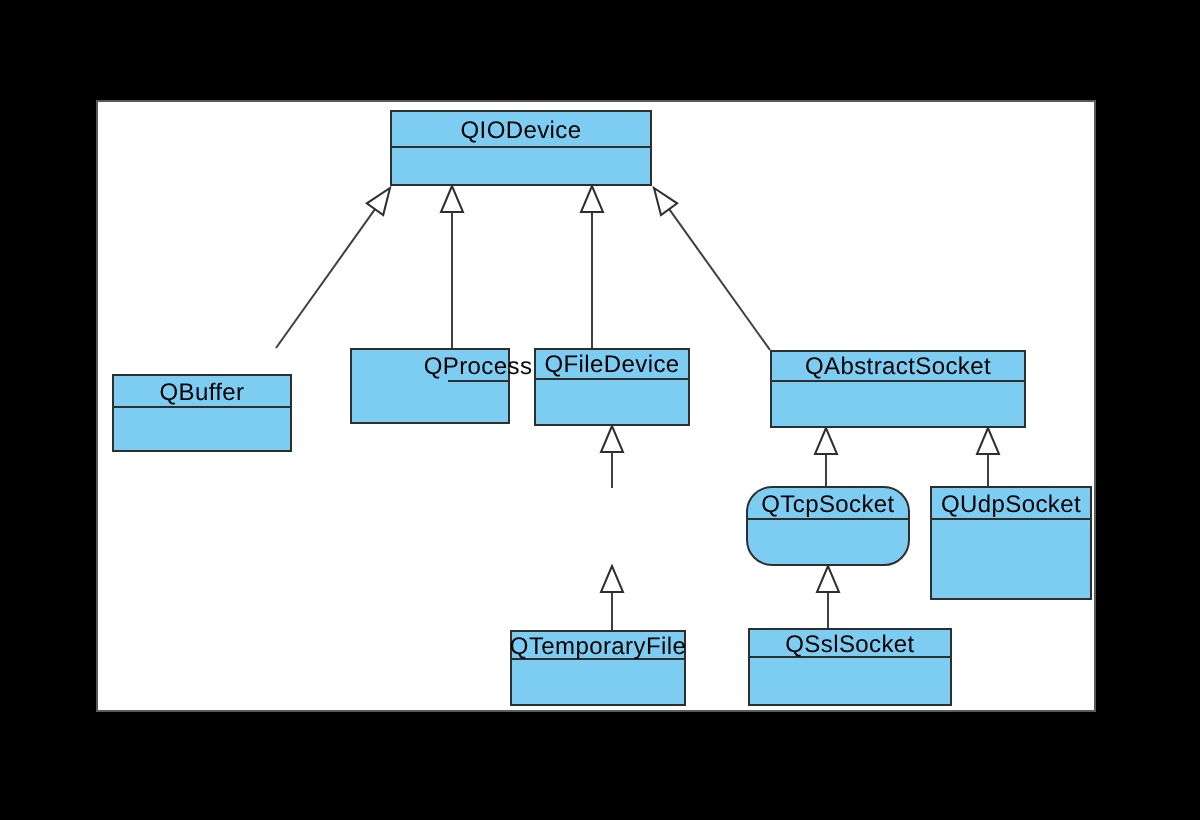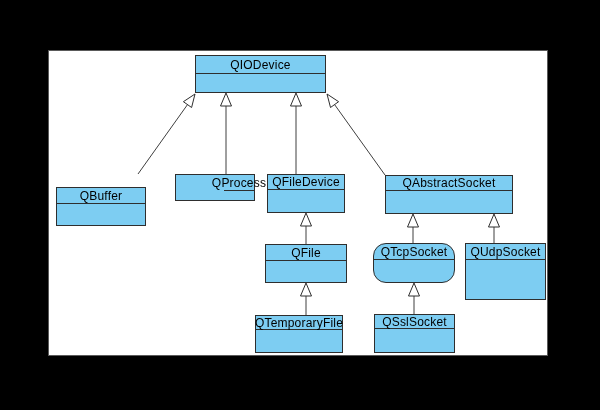--- a/index.html
+++ b/index.html
@@ -62,28 +62,28 @@
     align-items: center;
     justify-content: center;
     white-space: nowrap;
     letter-spacing: 0.2px;
   }
   .node-body { flex: 1; }
 
   .n-qiodevice       { left: 146px; top: 4px;   width: 131px; height: 38px; }
   .n-qiodevice .node-title { height: 17px; }
   .n-qbuffer         { left: 7px;   top: 136px; width: 90px;  height: 39px; }
-  .n-qprocess        { left: 126px; top: 123px; width: 80px;  height: 27px; padding-left: 48px; }
+  .n-qprocess        { left: 126px; top: 123px; width: 80px;  height: 38px; padding-left: 48px; }
   .n-qfiledevice     { left: 218px; top: 123px; width: 78px;  height: 39px; gap: 36px; }
   .n-qabstractsocket { left: 336px; top: 124px; width: 128px; height: 39px; gap: 23px; }
   .n-qfile           { left: 216px; top: 193px; width: 82px;  height: 39px; }
   .n-qtcpsocket      { left: 324px; top: 192px; width: 82px;  height: 40px; border-radius: 13px; }
   .n-qudpsocket      { left: 416px; top: 192px; width: 81px;  height: 57px; }
   .n-qtemporaryfile  { left: 206px; top: 264px; width: 88px; height: 38px; }
-  .n-qsslsocket      { left: 325px; top: 263px; width: 81px;  height: 39px; }
+  .n-qsslsocket      { left: 325px; top: 263px; width: 102px;  height: 39px; }
   .n-qtemporaryfile .node-title, .n-qsslsocket .node-title { height: 13px; }
 </style>
 </head>
 <body>
 
 <div class="stage">
   <div class="canvas">
 
     <svg class="edges-layer" viewBox="0 0 498 304">
       <g class="edge">
@@ -142,24 +142,20 @@
     <div class="node n-qfiledevice">
       <div class="node-title">QFileDevice</div>
       <div class="node-body"></div>
     </div>
 
     <div class="node n-qabstractsocket">
       <div class="node-title">QAbstractSocket</div>
       <div class="node-body"></div>
     </div>
 
-    <div class="node n-qfile">
-      <div class="node-title">QFile</div>
-      <div class="node-body"></div>
-    </div>
 
     <div class="node n-qtcpsocket">
       <div class="node-title">QTcpSocket</div>
       <div class="node-body"></div>
     </div>
 
     <div class="node n-qudpsocket">
       <div class="node-title">QUdpSocket</div>
       <div class="node-body"></div>
     </div>

